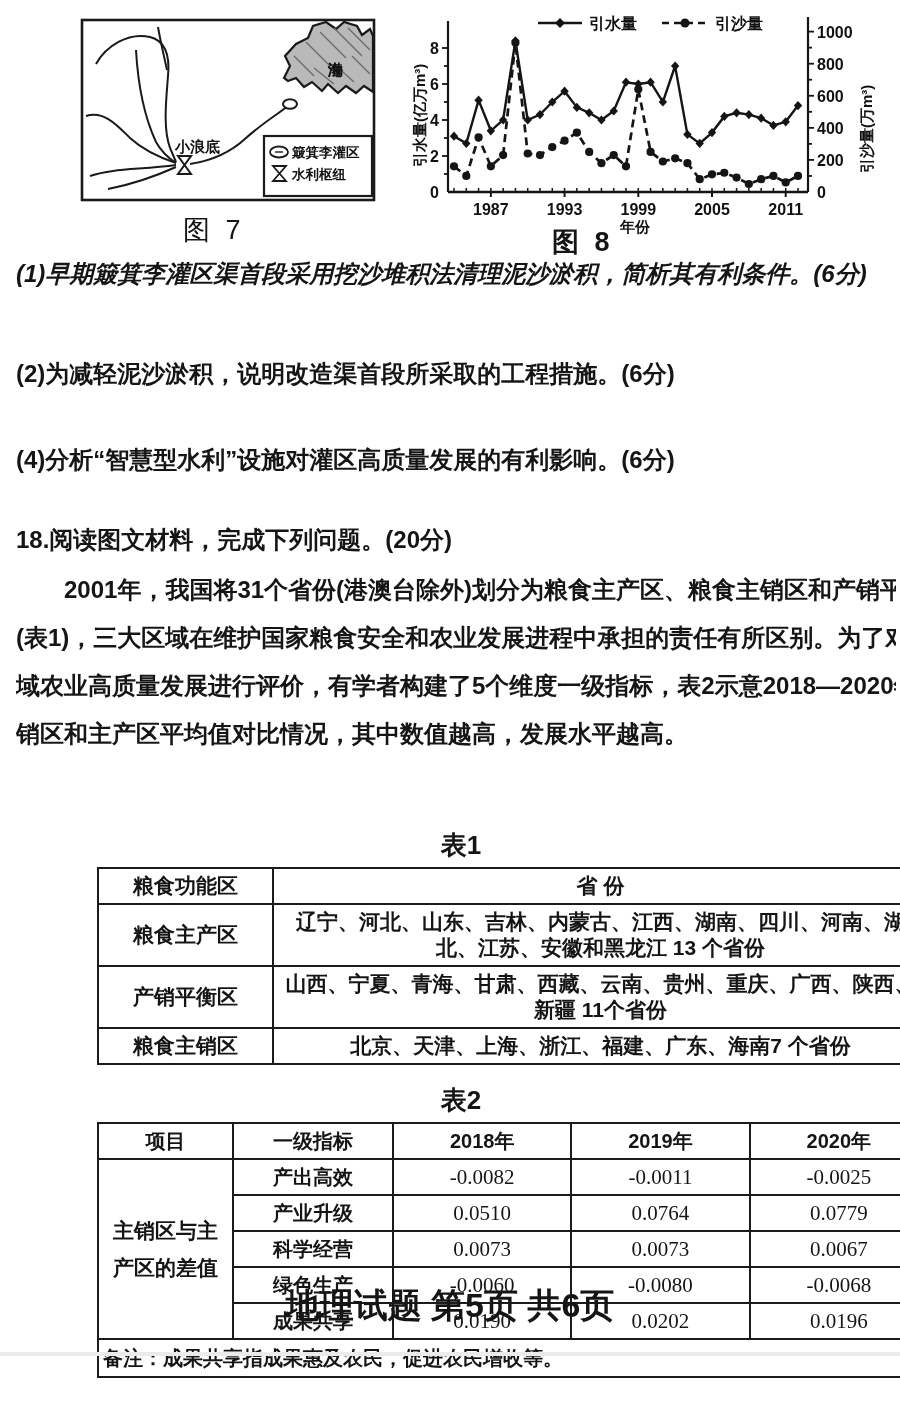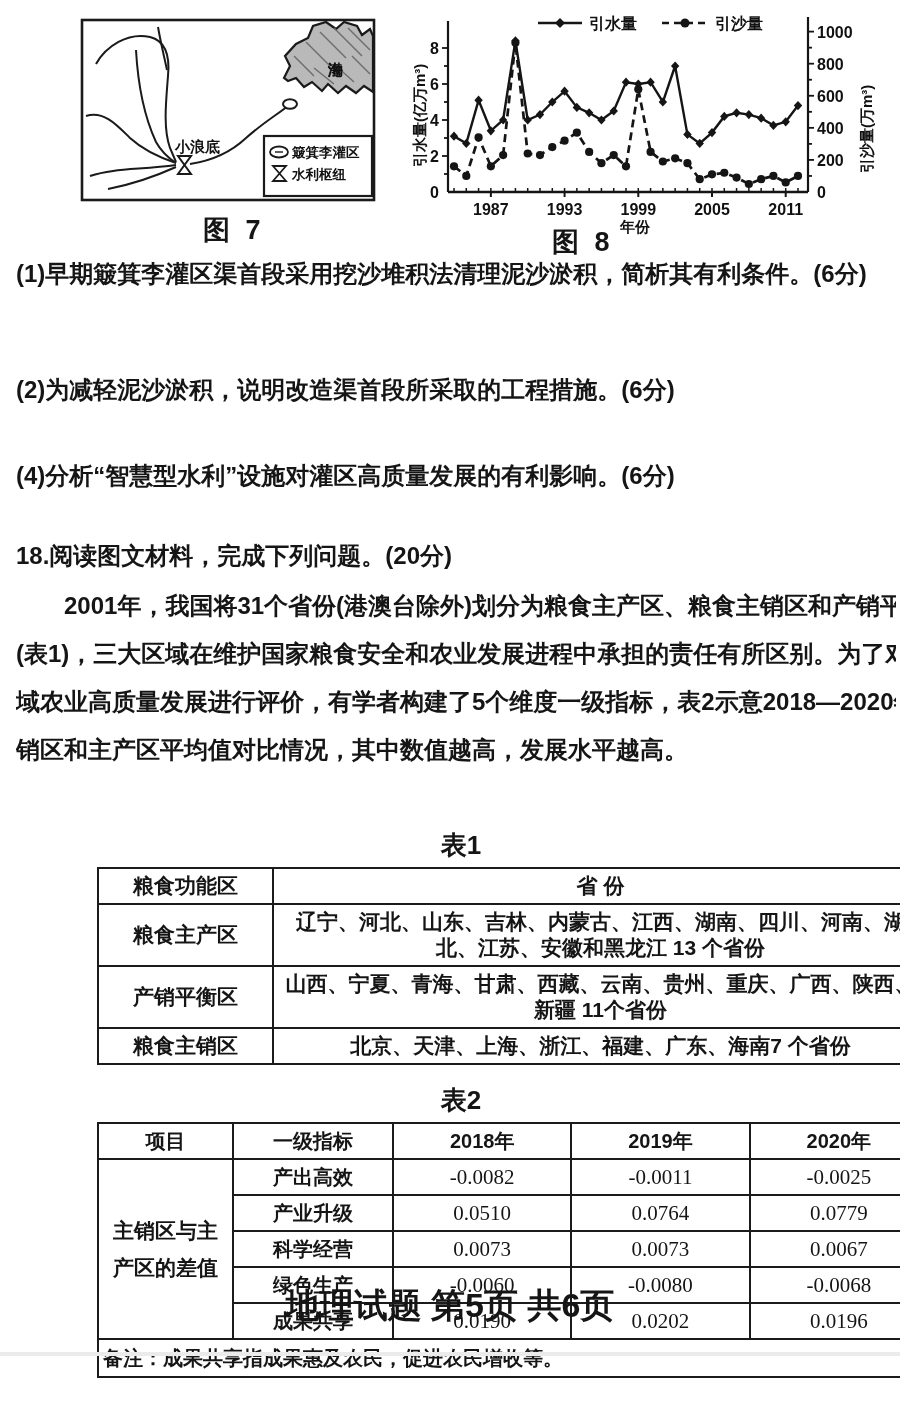--- a/index.html
+++ b/index.html
@@ -1,27 +1,27 @@
 <!DOCTYPE html>
 <html><head>
 <meta charset="utf-8">
 <style>
   html,body{margin:0;padding:0;background:#ffffff;}
   body{font-family:"Liberation Sans","DejaVu Sans",sans-serif;color:#151515;}
   .page{position:relative;width:900px;height:1404px;background:#fff;overflow:hidden;}
   svg text{font-family:"Liberation Sans","DejaVu Sans",sans-serif;}
 
   .map-fig{position:absolute;left:78px;top:16px;}
-  .fig7-caption{position:absolute;left:183px;top:212px;font-size:27px;font-weight:700;letter-spacing:4px;margin-left:20px;}
+  .fig7-caption{position:absolute;left:183px;top:212px;font-size:27px;font-weight:400;letter-spacing:4px;}
   .chart-fig{position:absolute;left:410px;top:5px;}
   .fig8-caption{position:absolute;left:552px;top:224px;font-size:27px;font-weight:700;letter-spacing:4px;}
 
   .content{position:absolute;left:16px;top:256px;width:880px;}
   .q{font-size:24px;font-weight:700;line-height:36px;white-space:nowrap;}
-  .q1{margin-bottom:80px;}
+  .q1{margin-bottom:64px;font-style:italic;}
   .q2{margin-bottom:50px;}
   .q3{margin-bottom:46px;}
   .q4{margin-bottom:44px;}
   .q18h{font-size:24px;font-weight:700;line-height:36px;margin-bottom:8px;white-space:nowrap;}
   .para{font-size:24px;font-weight:700;line-height:48px;}
   .para .pline{white-space:nowrap;overflow:hidden;}
   .para .indent{text-indent:2em;}
 
   .tables{position:absolute;left:97px;top:828px;width:728px;}
   .tbl-title{text-align:center;font-size:26px;font-weight:700;margin:0 0 4px 0;}

